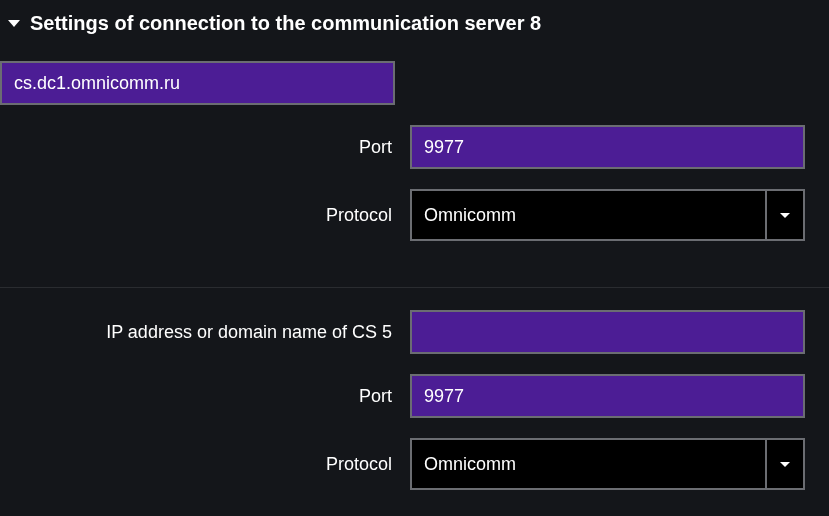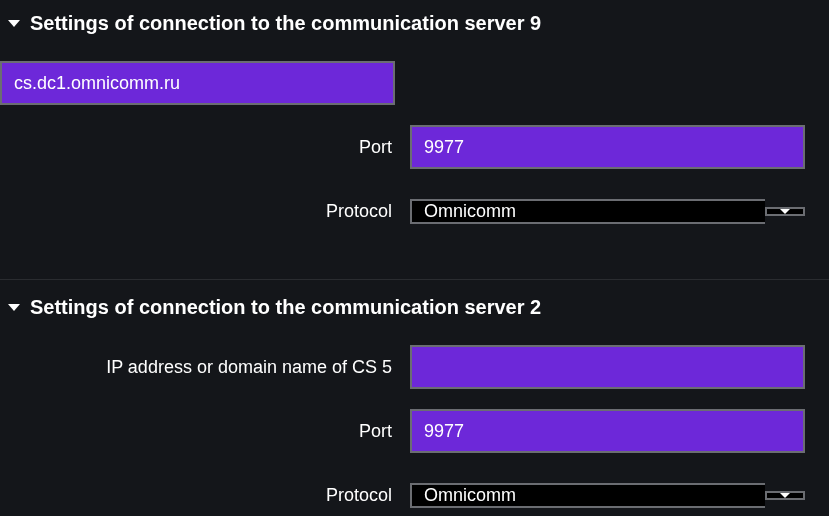--- a/index.html
+++ b/index.html
@@ -46,33 +46,32 @@
       color: #ffffff;
       font-size: 18px;
     }
     .form-control-wrap {
       flex: 0 0 395px;
       position: relative;
     }
     .text-input {
       width: 100%;
       height: 44px;
-      background: #6d28d9;
+      background: #4c1d95;
       border: 2px solid #6b6d72;
       color: #ffffff;
       font-size: 18px;
       padding: 16px 12px;
       outline: none;
       font-family: inherit;
     }
     .select-wrap {
       display: flex;
       width: 100%;
-      height: 44px;
-      align-items: center;
+      height: 52px;
     }
     .select-display {
       flex: 1;
       background: #000000;
       border: 2px solid #6b6d72;
       border-right: none;
       color: #ffffff;
       font-size: 18px;
       padding: 0 12px;
       display: flex;
@@ -99,21 +98,21 @@
       background: #2a2c30;
       margin: 6px 0 4px 0;
     }
   </style>
 </head>
 <body>
 
 <div class="section">
   <div class="section-header">
     <span class="caret"></span>
-    <span class="section-title">Settings of connection to the communication server 9</span>
+    <span class="section-title">Settings of connection to the communication server 8</span>
   </div>
 
   <div class="form-row">
     <div class="form-control-wrap">
       <input type="text" class="text-input" value="cs.dc1.omnicomm.ru" style="">
     </div>
   </div>
 
   <div class="form-row">
     <div class="form-label">Port</div>
@@ -131,24 +130,20 @@
           <span class="select-caret"></span>
         </div>
       </div>
     </div>
   </div>
 </div>
 
 <div class="divider"></div>
 
 <div class="section">
-  <div class="section-header">
-    <span class="caret"></span>
-    <span class="section-title">Settings of connection to the communication server 2</span>
-  </div>
 
   <div class="form-row">
     <div class="form-label">IP address or domain name of CS 5</div>
     <div class="form-control-wrap">
       <input type="text" class="text-input" value="" style="">
     </div>
   </div>
 
   <div class="form-row">
     <div class="form-label">Port</div>

